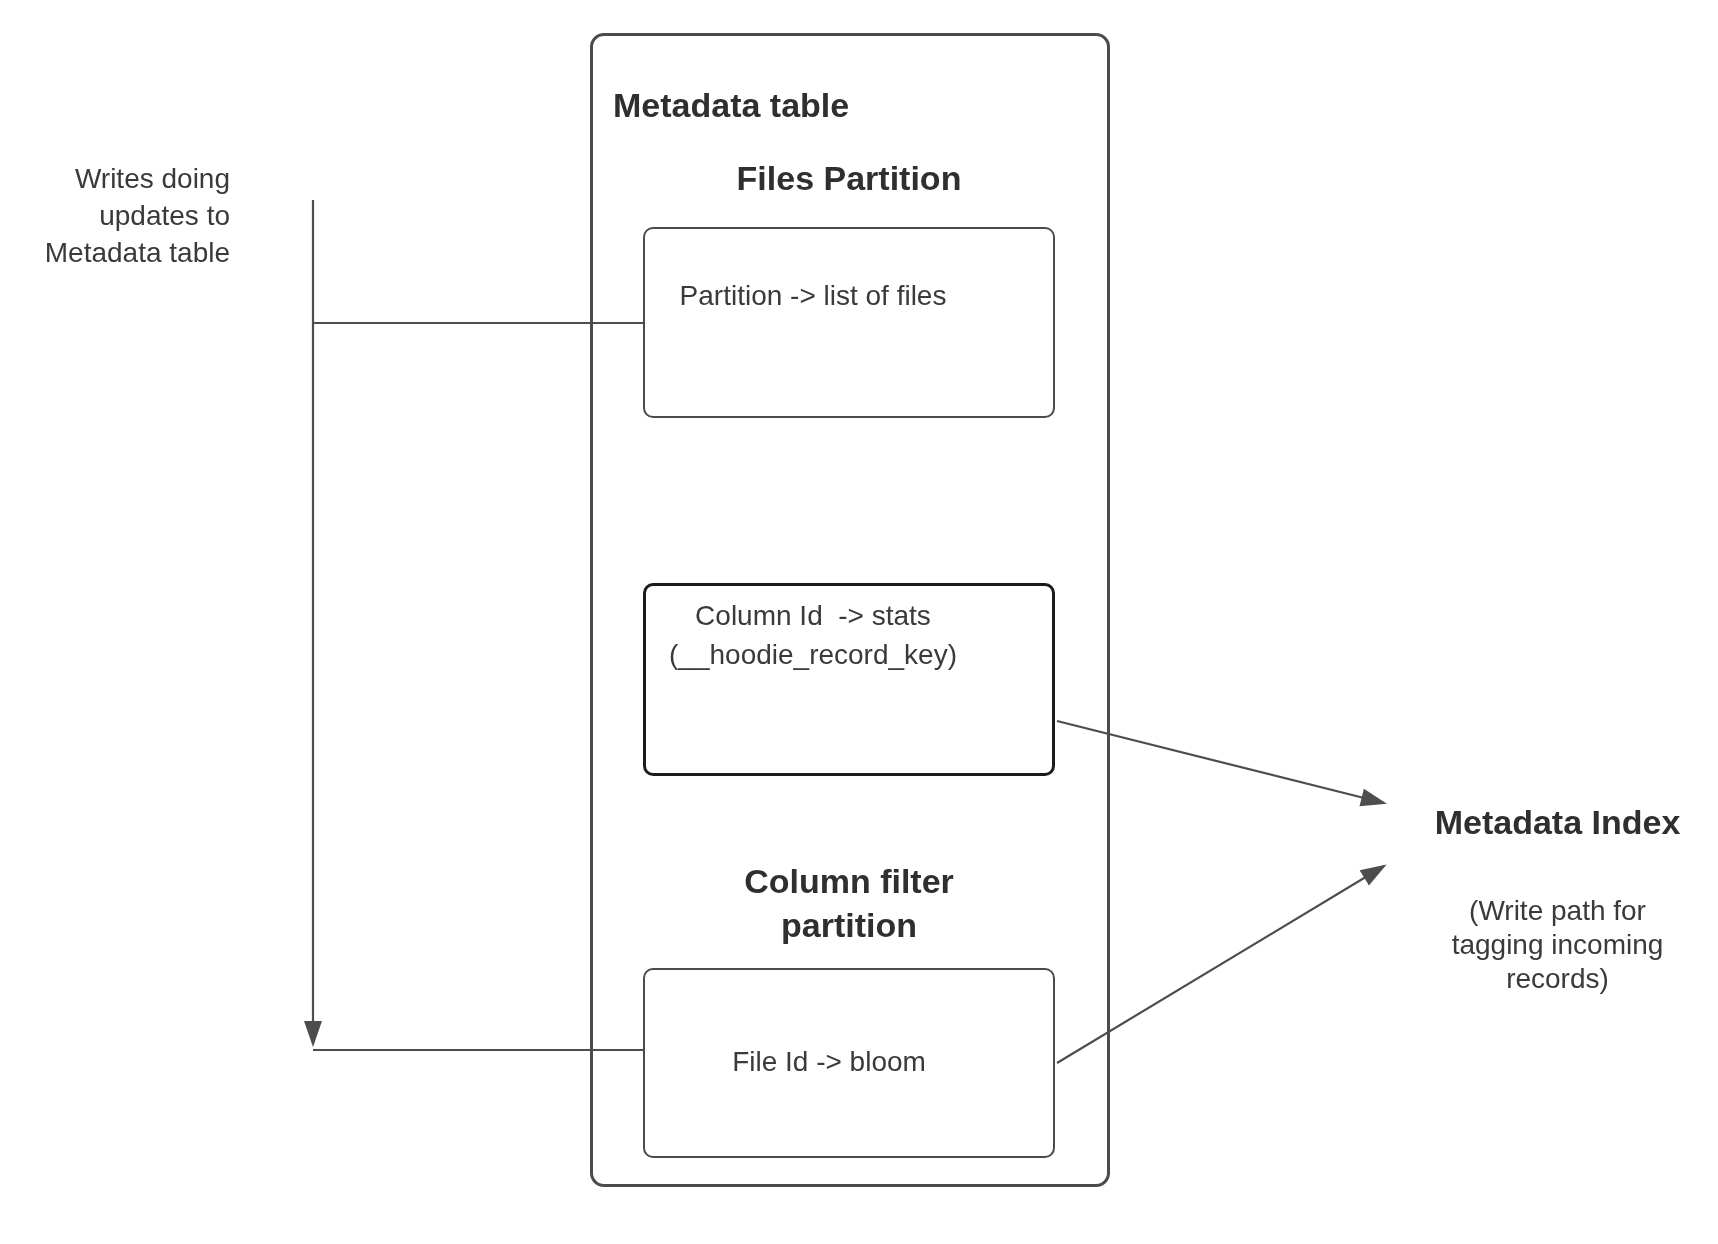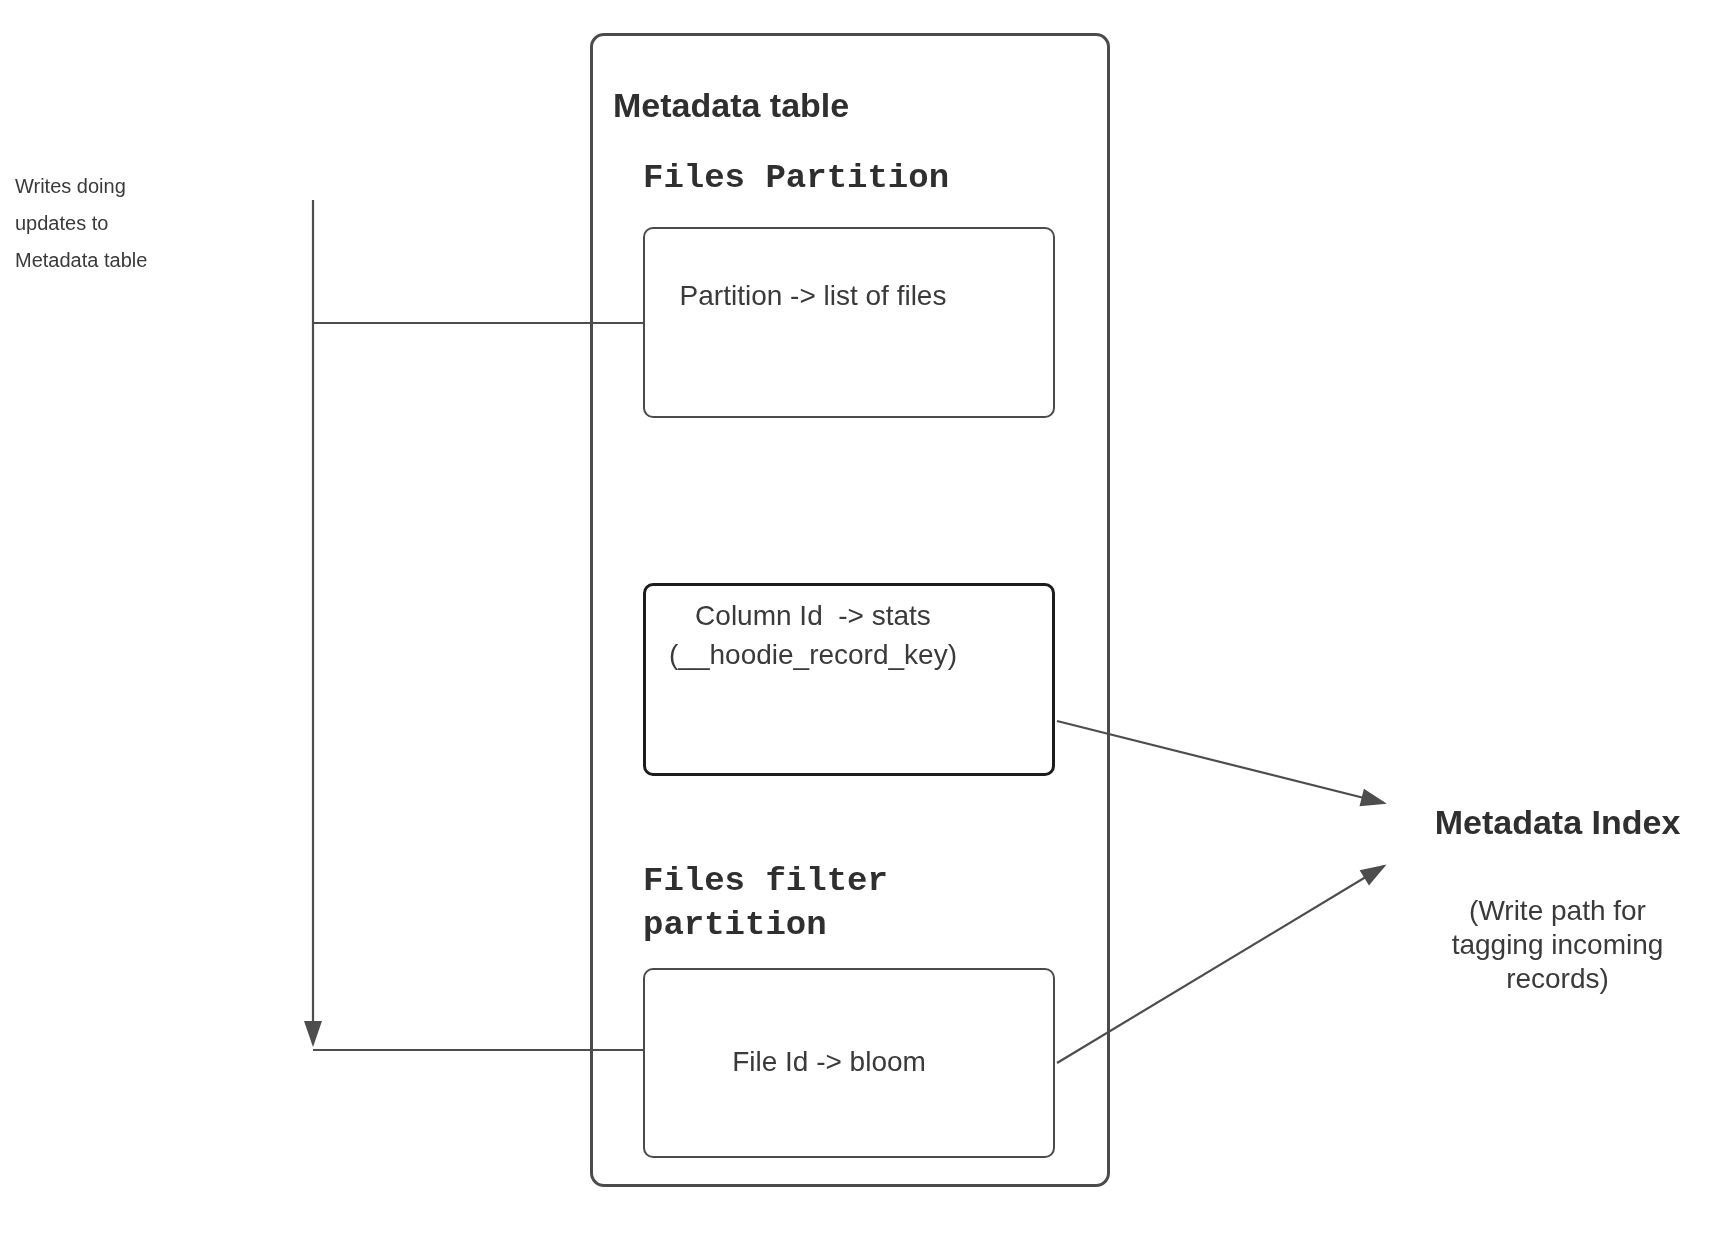--- a/index.html
+++ b/index.html
@@ -17,46 +17,46 @@
     width: 1718px; height: 1244px;
     pointer-events: none;
   }
   .connector {
     stroke: #4d4d4d;
     stroke-width: 2.2;
     fill: none;
   }
   .abs { position: absolute; }
   .note {
-    left: 15px; top: 168px; width: 215px;
-    text-align: left;
-    font-size: 20px; line-height: 37px;
+    left: 15px; top: 160px; width: 215px;
+    text-align: right;
+    font-size: 28px; line-height: 37px;
     color: #3a3a3a;
     white-space: pre-line;
   }
   .outer-box {
     left: 590px; top: 33px;
     width: 520px; height: 1154px;
     border: 3px solid #4b4b4b;
     border-radius: 14px;
     box-sizing: border-box;
     background: transparent;
   }
   .outer-title {
     left: 613px; top: 86px;
     font-size: 34px; font-weight: bold;
     color: #2f2f2f;
     white-space: pre;
   }
   .part-heading {
     left: 643px; width: 412px;
+    text-align: center;
     font-size: 34px; font-weight: bold;
     color: #2f2f2f;
     white-space: pre-line;
-    font-family: Liberation Mono, monospace;
   }
   .heading-files  { top: 159px; }
   .heading-column { top: 473px; line-height: 45px; }
   .heading-bloom  { top: 859px; line-height: 44px; }
   .part-box {
     left: 643px; width: 412px;
     border: 2.5px solid #4b4b4b;
     border-radius: 10px;
     box-sizing: border-box;
     background: #ffffff;
@@ -121,21 +121,21 @@
   <div class="abs outer-title">Metadata table</div>
 
   <div class="abs part-heading heading-files">Files Partition</div>
   <div class="abs part-box box-files"></div>
   <div class="abs part-mapping mapping-files">Partition -&gt; list of files</div>
 
   <div class="abs part-box box-column"></div>
   <div class="abs part-mapping mapping-column">Column Id  -&gt; stats
 (__hoodie_record_key)</div>
 
-  <div class="abs part-heading heading-bloom">Files filter
+  <div class="abs part-heading heading-bloom">Column filter
 partition</div>
   <div class="abs part-box box-bloom"></div>
   <div class="abs part-mapping mapping-bloom">File Id -&gt; bloom</div>
 
   <div class="abs index-title">Metadata Index</div>
   <div class="abs index-caption">(Write path for
 tagging incoming
 records)</div>
 
 </div>

